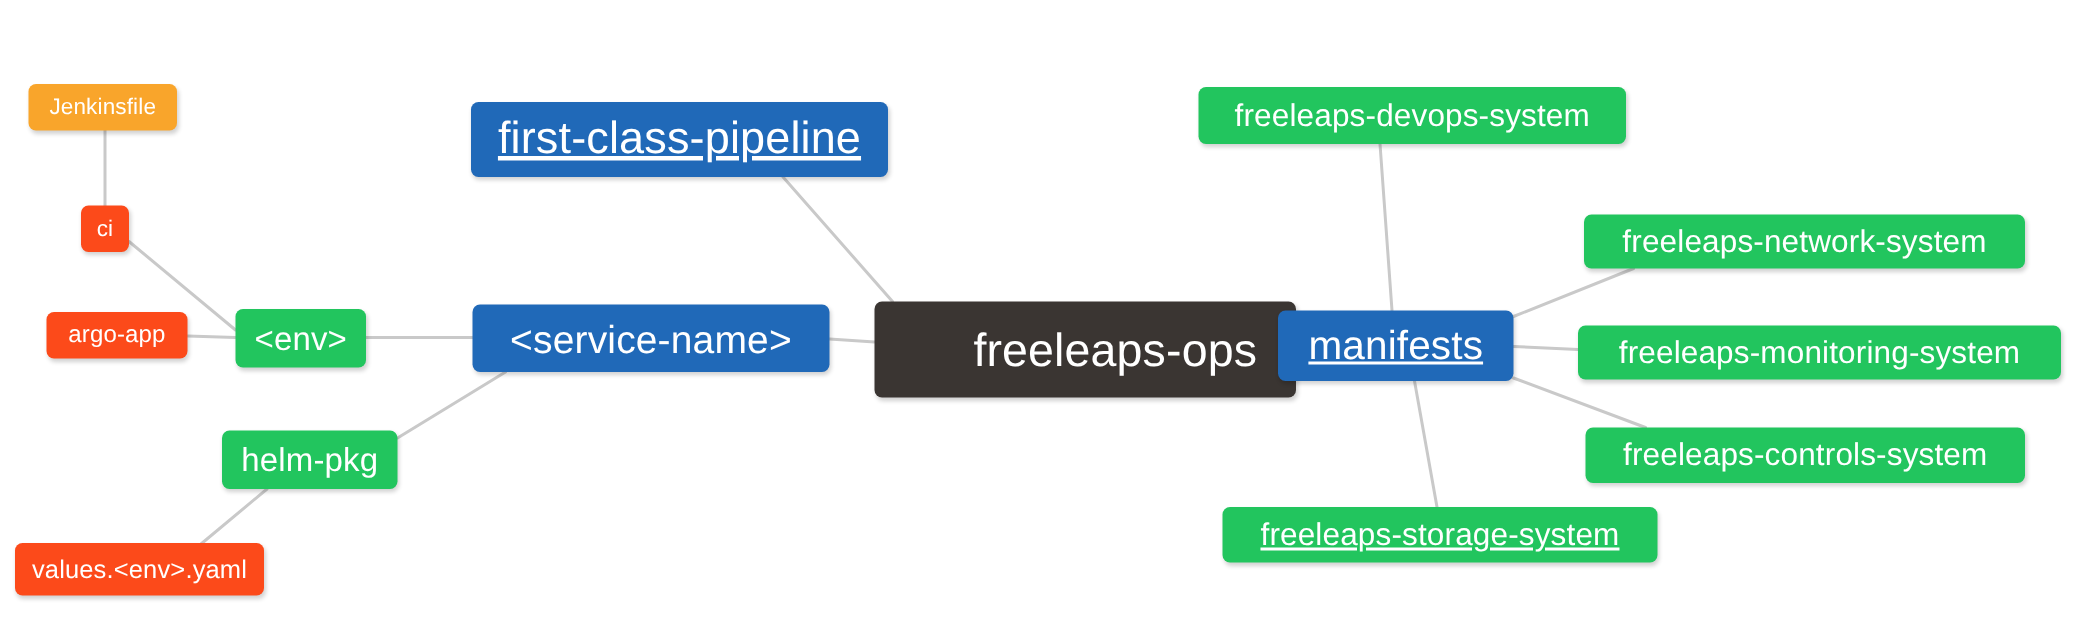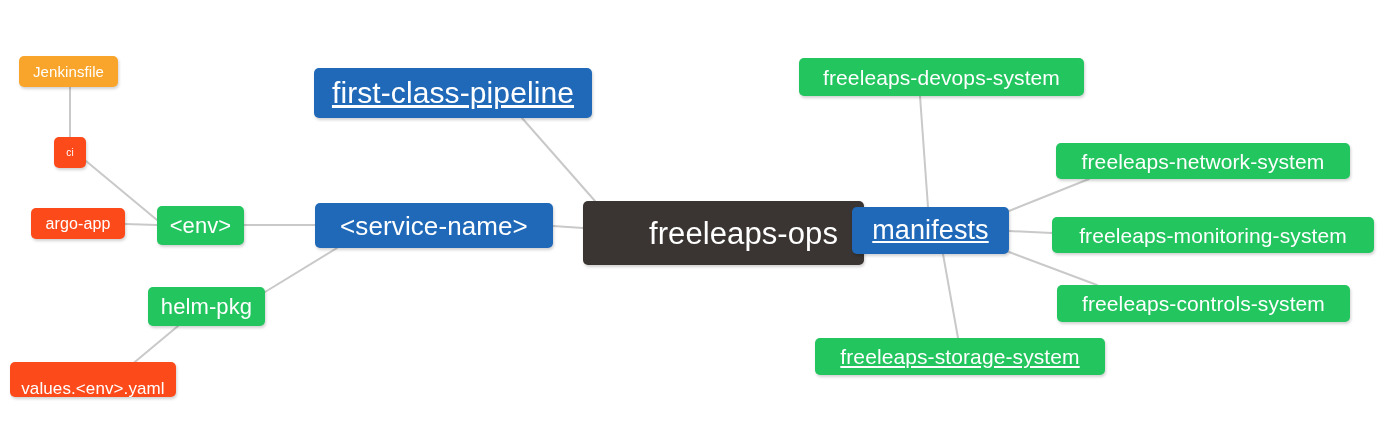--- a/index.html
+++ b/index.html
@@ -57,33 +57,33 @@
       <line x1="928" y1="177" x2="920" y2="66" stroke="#c9c9c9" stroke-width="2" stroke-linecap="round"></line>
       <line x1="1009" y1="181" x2="1089" y2="149" stroke="#c9c9c9" stroke-width="2" stroke-linecap="round"></line>
       <line x1="1009" y1="201" x2="1052" y2="203" stroke="#c9c9c9" stroke-width="2" stroke-linecap="round"></line>
       <line x1="1009" y1="222" x2="1097" y2="255" stroke="#c9c9c9" stroke-width="2" stroke-linecap="round"></line>
       <line x1="943" y1="224" x2="958" y2="308" stroke="#c9c9c9" stroke-width="2" stroke-linecap="round"></line>
     </svg>
   <div id="nodes">
       <div class="node" style="left: 19px; top: 26px; width: 99px; height: 31px; background: rgb(249, 165, 43); font-size: 15px;">
         <span>Jenkinsfile</span>
       </div>
-      <div class="node" style="left: 54px; top: 107px; width: 32px; height: 31px; background: rgb(252, 74, 26); font-size: 10px;">
+      <div class="node" style="left: 54px; top: 107px; width: 32px; height: 31px; background: rgb(252, 74, 26); font-size: 15px;">
         <span>ci</span>
       </div>
       <div class="node" style="left: 31px; top: 178px; width: 94px; height: 31px; background: rgb(252, 74, 26); font-size: 16px; justify-content: center;">
         <span>argo-app</span>
       </div>
       <div class="node" style="left: 157px; top: 176px; width: 87px; height: 39px; background: rgb(34, 197, 94); font-size: 22px;">
         <span>&lt;env&gt;</span>
       </div>
       <div class="node" style="left: 148px; top: 257px; width: 117px; height: 39px; background: rgb(34, 197, 94); font-size: 22px;">
         <span>helm-pkg</span>
       </div>
-      <div class="node" style="left: 10px; top: 332px; width: 166px; height: 35px; background: rgb(252, 74, 26); font-size: 17px; align-items: flex-end;">
+      <div class="node" style="left: 10px; top: 332px; width: 166px; height: 35px; background: rgb(252, 74, 26); font-size: 17px;">
         <span>values.&lt;env&gt;.yaml</span>
       </div>
       <div class="node" style="left: 314px; top: 38px; width: 278px; height: 50px; background: rgb(32, 105, 184); font-size: 30px; text-decoration: underline;">
         <span>first-class-pipeline</span>
       </div>
       <div class="node" style="left: 315px; top: 173px; width: 238px; height: 45px; background: rgb(32, 105, 184); font-size: 26px;">
         <span>&lt;service-name&gt;</span>
       </div>
       <div class="node" style="left: 583px; top: 171px; width: 281px; height: 64px; background: rgb(58, 53, 50); font-size: 31px; padding-left: 40px;">
         <span>freeleaps-ops</span>

